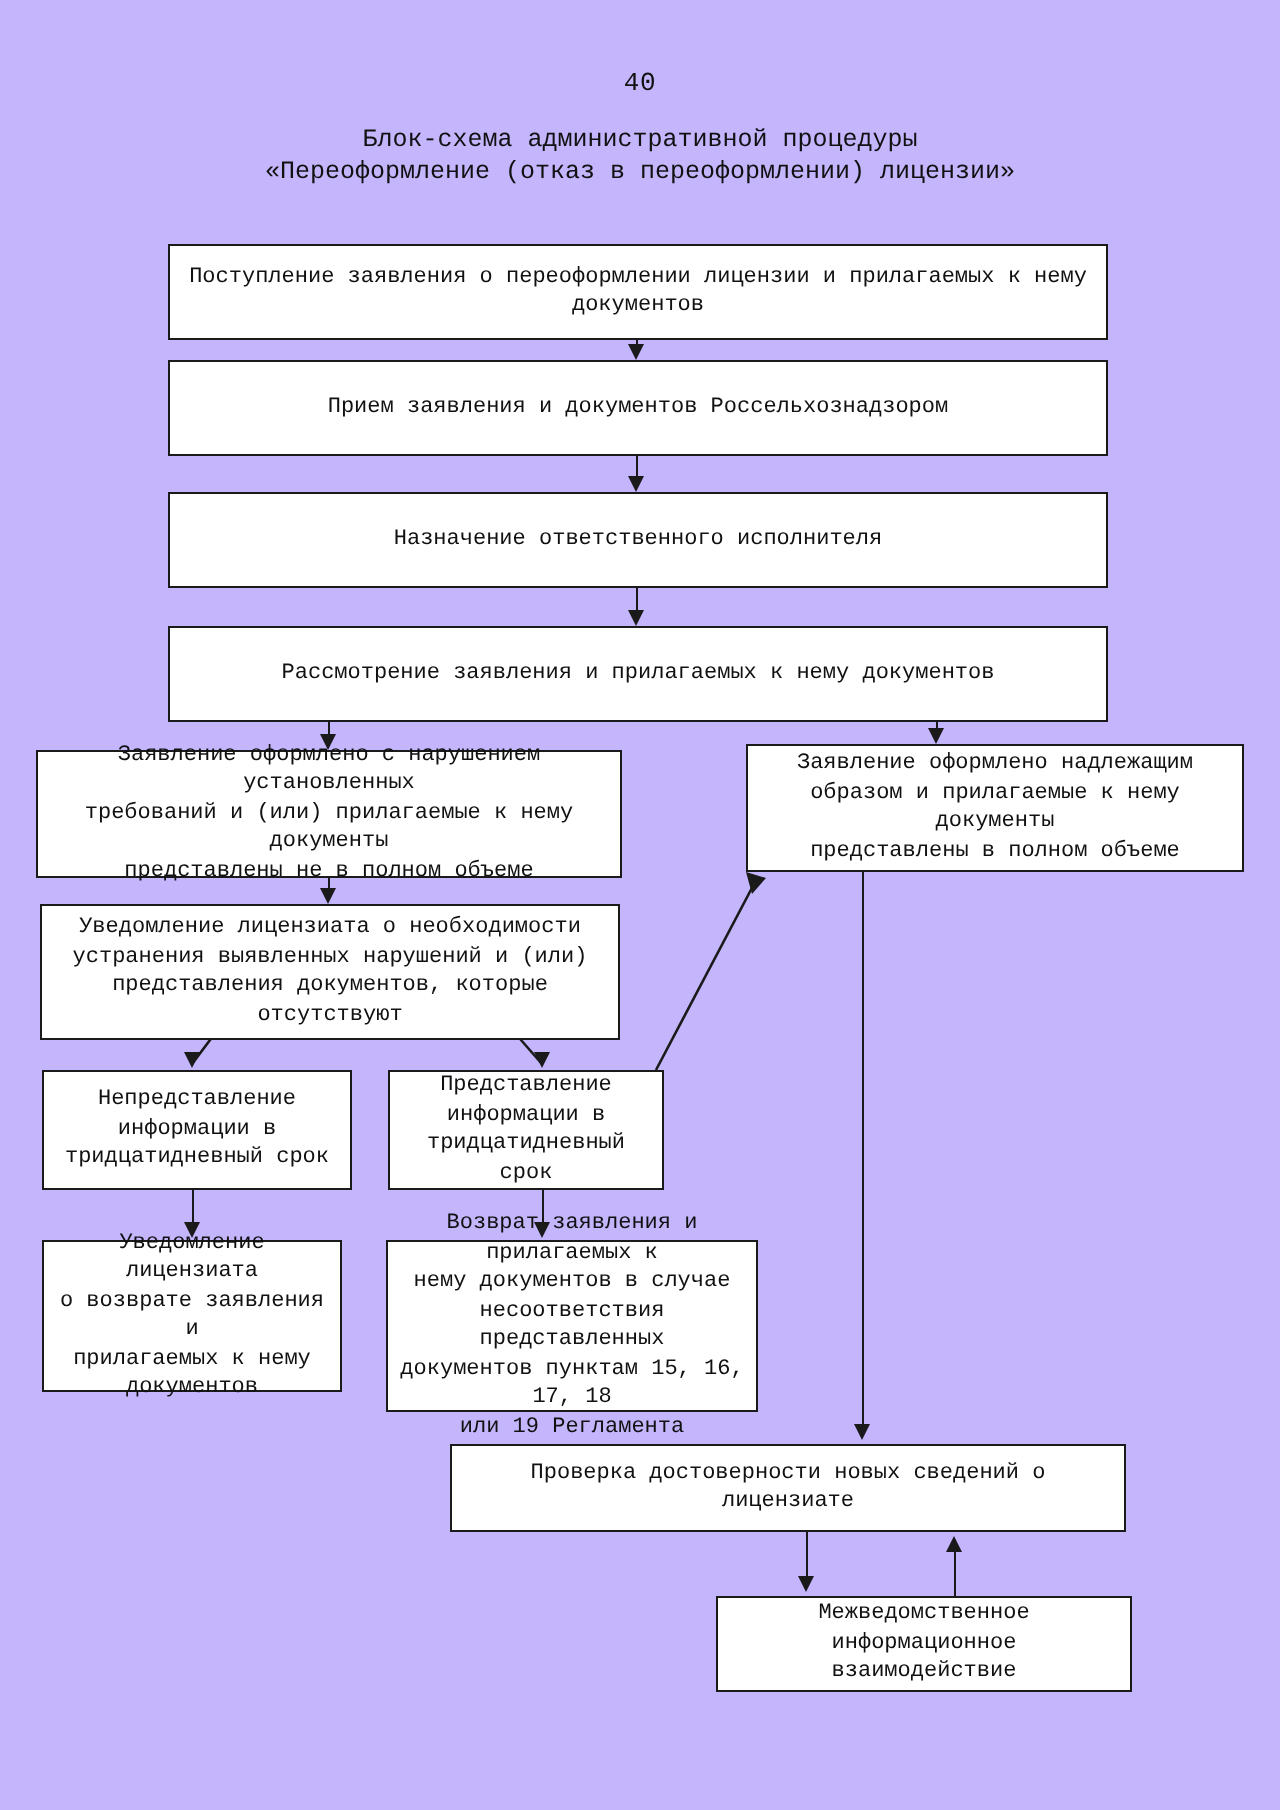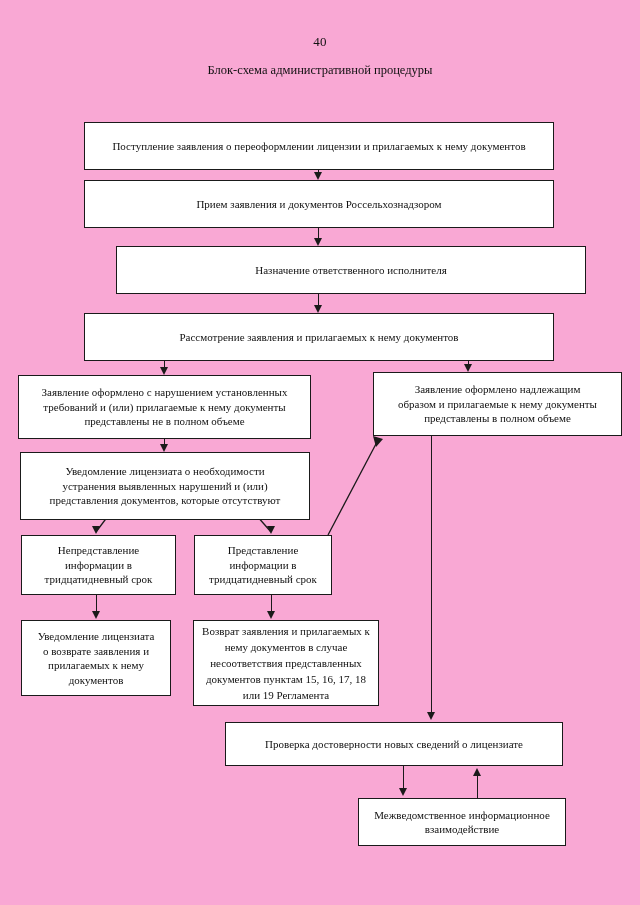--- a/index.html
+++ b/index.html
@@ -4,22 +4,22 @@
 <style>
   html, body {
     margin: 0;
     padding: 0;
     background: #ffffff;
   }
   #page {
     position: relative;
     width: 640px;
     height: 905px;
-    background: #f9a8d4;
-    font-family: Liberation Serif, serif;
+    background: #c4b5fd;
+    font-family: Liberation Mono, monospace;
     color: #111111;
     overflow: hidden;
   }
   .page-number {
     position: absolute;
     top: 34px;
     left: 0;
     width: 640px;
     text-align: center;
     font-size: 13px;
@@ -82,31 +82,32 @@
 </style>
 </head>
 <body>
 
 <div id="page">
 
   <div class="page-number">40</div>
 
   <div class="doc-title">
     <span class="line">Блок-схема административной процедуры</span>
+    <span class="line">«Переоформление (отказ в переоформлении) лицензии»</span>
   </div>
 
   <div class="node" style="left:84px; top:122px; width:470px; height:48px;">
     <span class="txt">Поступление заявления о переоформлении лицензии и прилагаемых к нему документов</span>
   </div>
 
   <div class="node" style="left:84px; top:180px; width:470px; height:48px;">
     <span class="txt">Прием заявления и документов Россельхознадзором</span>
   </div>
 
-  <div class="node" style="left:84px; top:246px; width:470px; height:48px;margin-left:32px;">
+  <div class="node" style="left:84px; top:246px; width:470px; height:48px;">
     <span class="txt">Назначение ответственного исполнителя</span>
   </div>
 
   <div class="node" style="left:84px; top:313px; width:470px; height:48px;">
     <span class="txt">Рассмотрение заявления и прилагаемых к нему документов</span>
   </div>
 
   <div class="node" style="left:18px; top:375px; width:293px; height:64px; flex-direction:column; justify-content:center;">
     <span class="txt">Заявление оформлено с нарушением установленных</span>
     <span class="txt">требований и (или) прилагаемые к нему документы</span>
@@ -137,21 +138,21 @@
     <span class="txt">тридцатидневный срок</span>
   </div>
 
   <div class="node" style="left:21px; top:620px; width:150px; height:76px; flex-direction:column; justify-content:center;">
     <span class="txt">Уведомление лицензиата</span>
     <span class="txt">о возврате заявления и</span>
     <span class="txt">прилагаемых к нему</span>
     <span class="txt">документов</span>
   </div>
 
-  <div class="node" style="left:193px; top:620px; width:186px; height:86px; flex-direction:column; justify-content:space-between;">
+  <div class="node" style="left:193px; top:620px; width:186px; height:86px; flex-direction:column; justify-content:center;">
     <span class="txt">Возврат заявления и прилагаемых к</span>
     <span class="txt">нему документов в случае</span>
     <span class="txt">несоответствия представленных</span>
     <span class="txt">документов пунктам 15, 16, 17, 18</span>
     <span class="txt">или 19 Регламента</span>
   </div>
 
   <div class="node" style="left:225px; top:722px; width:338px; height:44px;">
     <span class="txt">Проверка достоверности новых сведений о лицензиате</span>
   </div>

